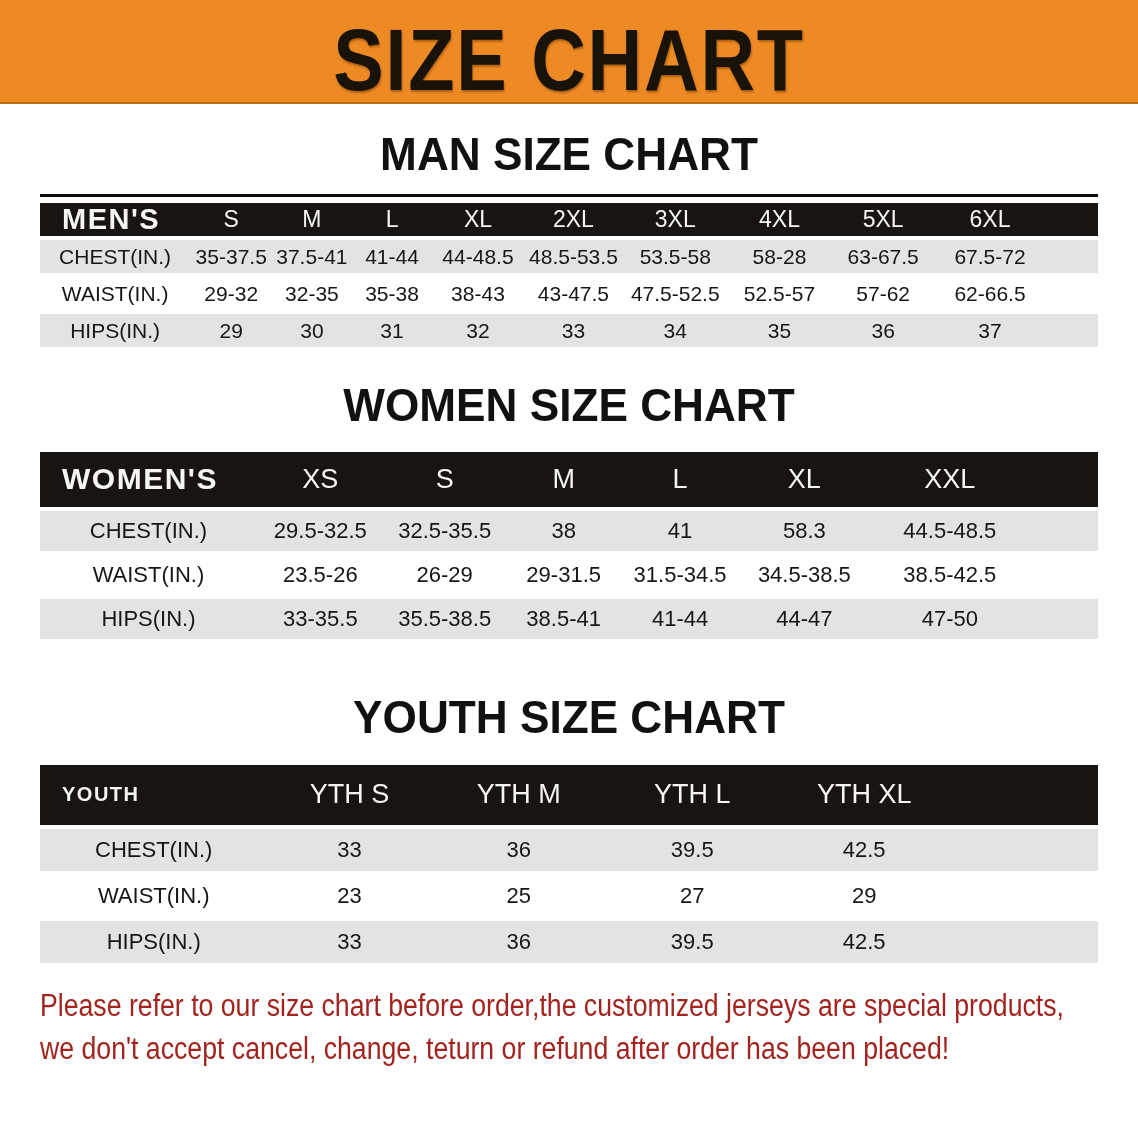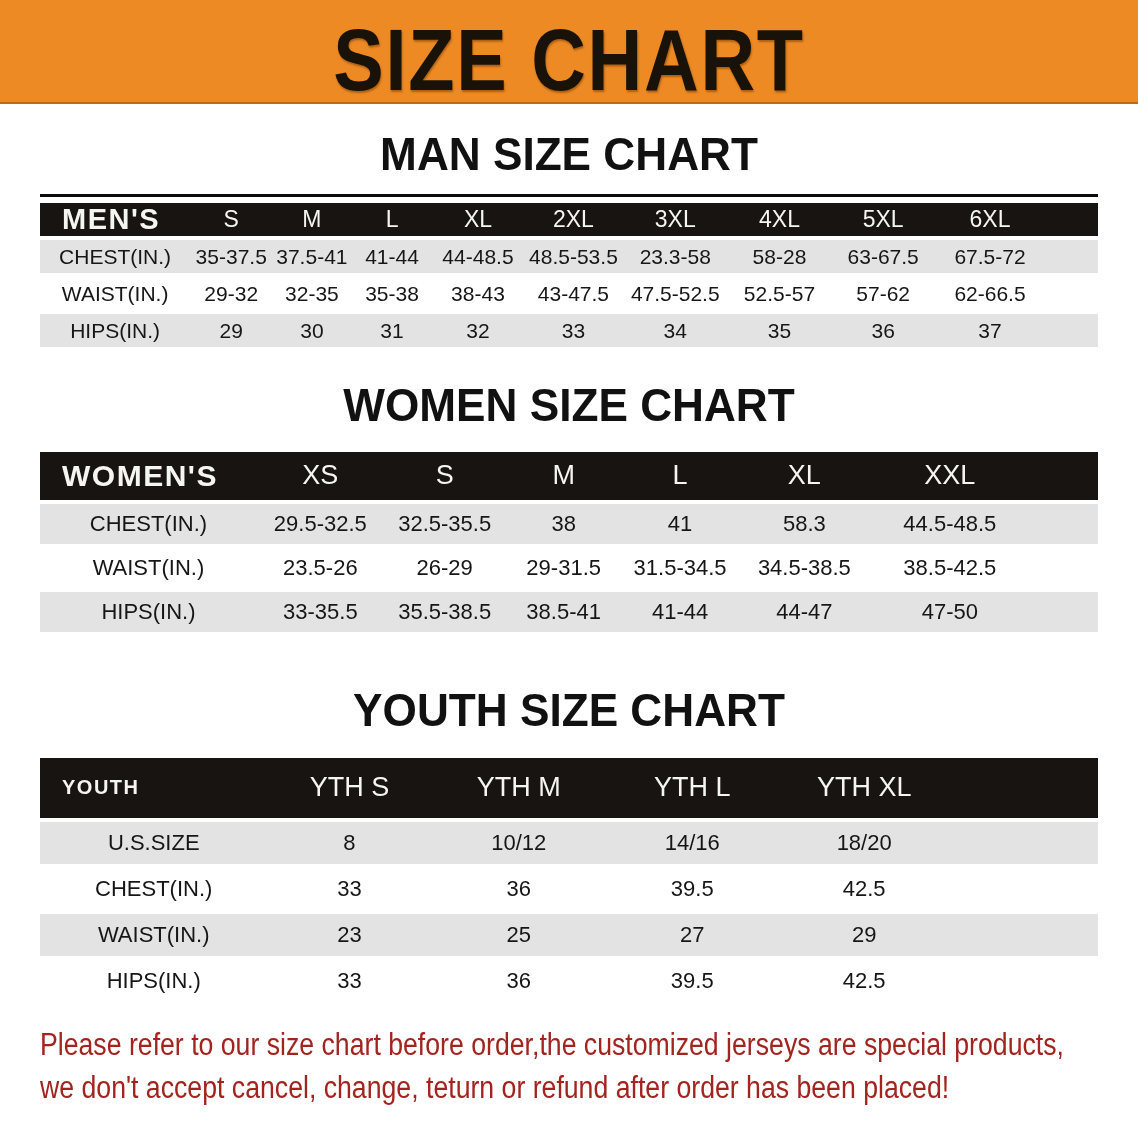--- a/index.html
+++ b/index.html
@@ -86,21 +86,21 @@
     background: #ffffff;
   }
   table.size-table tbody tr:nth-child(odd) td {
     background: var(--row-stripe, #E3E3E3);
   }
   
   .men thead th { height: 26px; font-size: 23px; }
   .men thead th:first-child { font-size: 29px; }
   .men tbody td { height: 33px; font-size: 21px; }
   
-  .women thead th { height: 48px; font-size: 27px; }
+  .women thead th { height: 55px; font-size: 27px; }
   .women thead th:first-child { font-size: 30px; }
   .women tbody td { height: 40px; font-size: 22px; }
   
   .youth thead th { height: 60px; font-size: 27px; }
   .youth thead th:first-child { font-size: 20px; }
   .youth tbody td { height: 42px; font-size: 22px; }
   
   .footnote {
     margin: 18px 0 0 40px;
     color: var(--footnote-red, #A3241E);
@@ -154,21 +154,21 @@
         </tr>
       </thead>
       <tbody>
         <tr>
           <td>CHEST(IN.)</td>
           <td>35-37.5</td>
           <td>37.5-41</td>
           <td>41-44</td>
           <td>44-48.5</td>
           <td>48.5-53.5</td>
-          <td>23.3-58</td>
+          <td>53.5-58</td>
           <td>58-28</td>
           <td>63-67.5</td>
           <td>67.5-72</td>
           <td></td>
         </tr>
         <tr>
           <td>WAIST(IN.)</td>
           <td>29-32</td>
           <td>32-35</td>
           <td>35-38</td>
@@ -269,28 +269,20 @@
           <th>YOUTH</th>
           <th>YTH S</th>
           <th>YTH M</th>
           <th>YTH L</th>
           <th>YTH XL</th>
           <th></th>
         </tr>
       </thead>
       <tbody>
         <tr>
-          <td>U.S.SIZE</td>
-          <td>8</td>
-          <td>10/12</td>
-          <td>14/16</td>
-          <td>18/20</td>
-          <td></td>
-        </tr>
-        <tr>
           <td>CHEST(IN.)</td>
           <td>33</td>
           <td>36</td>
           <td>39.5</td>
           <td>42.5</td>
           <td></td>
         </tr>
         <tr>
           <td>WAIST(IN.)</td>
           <td>23</td>

